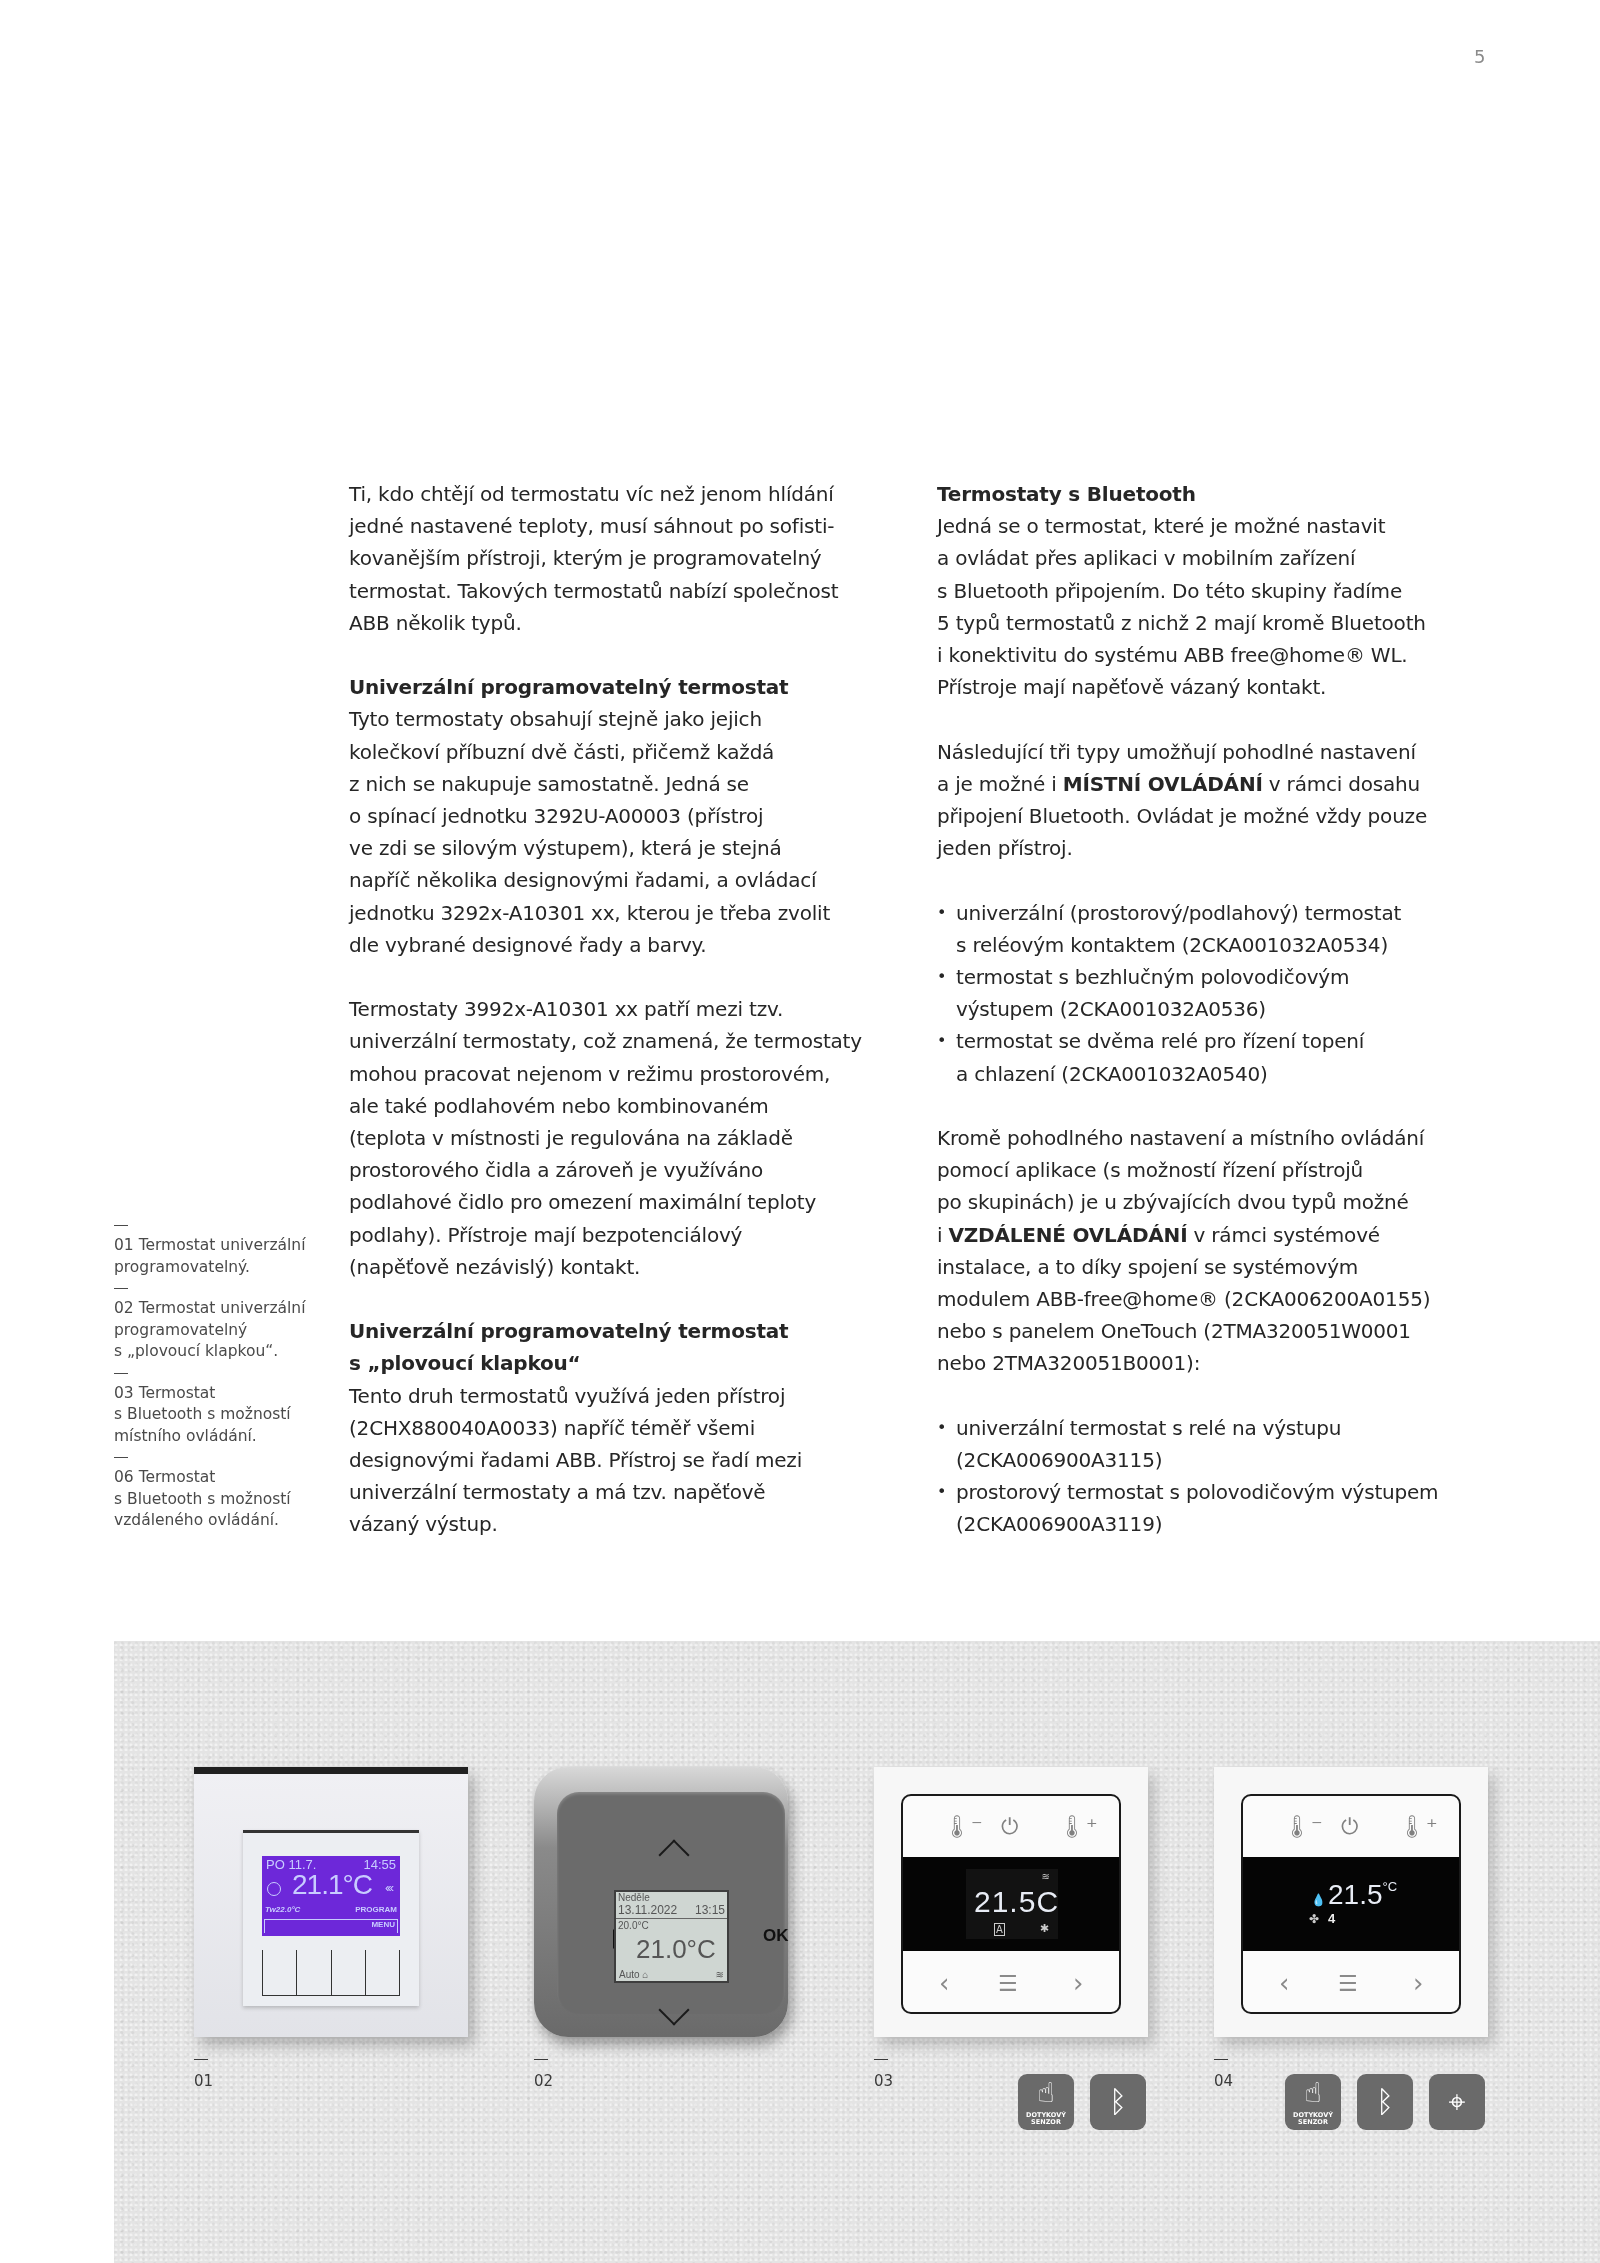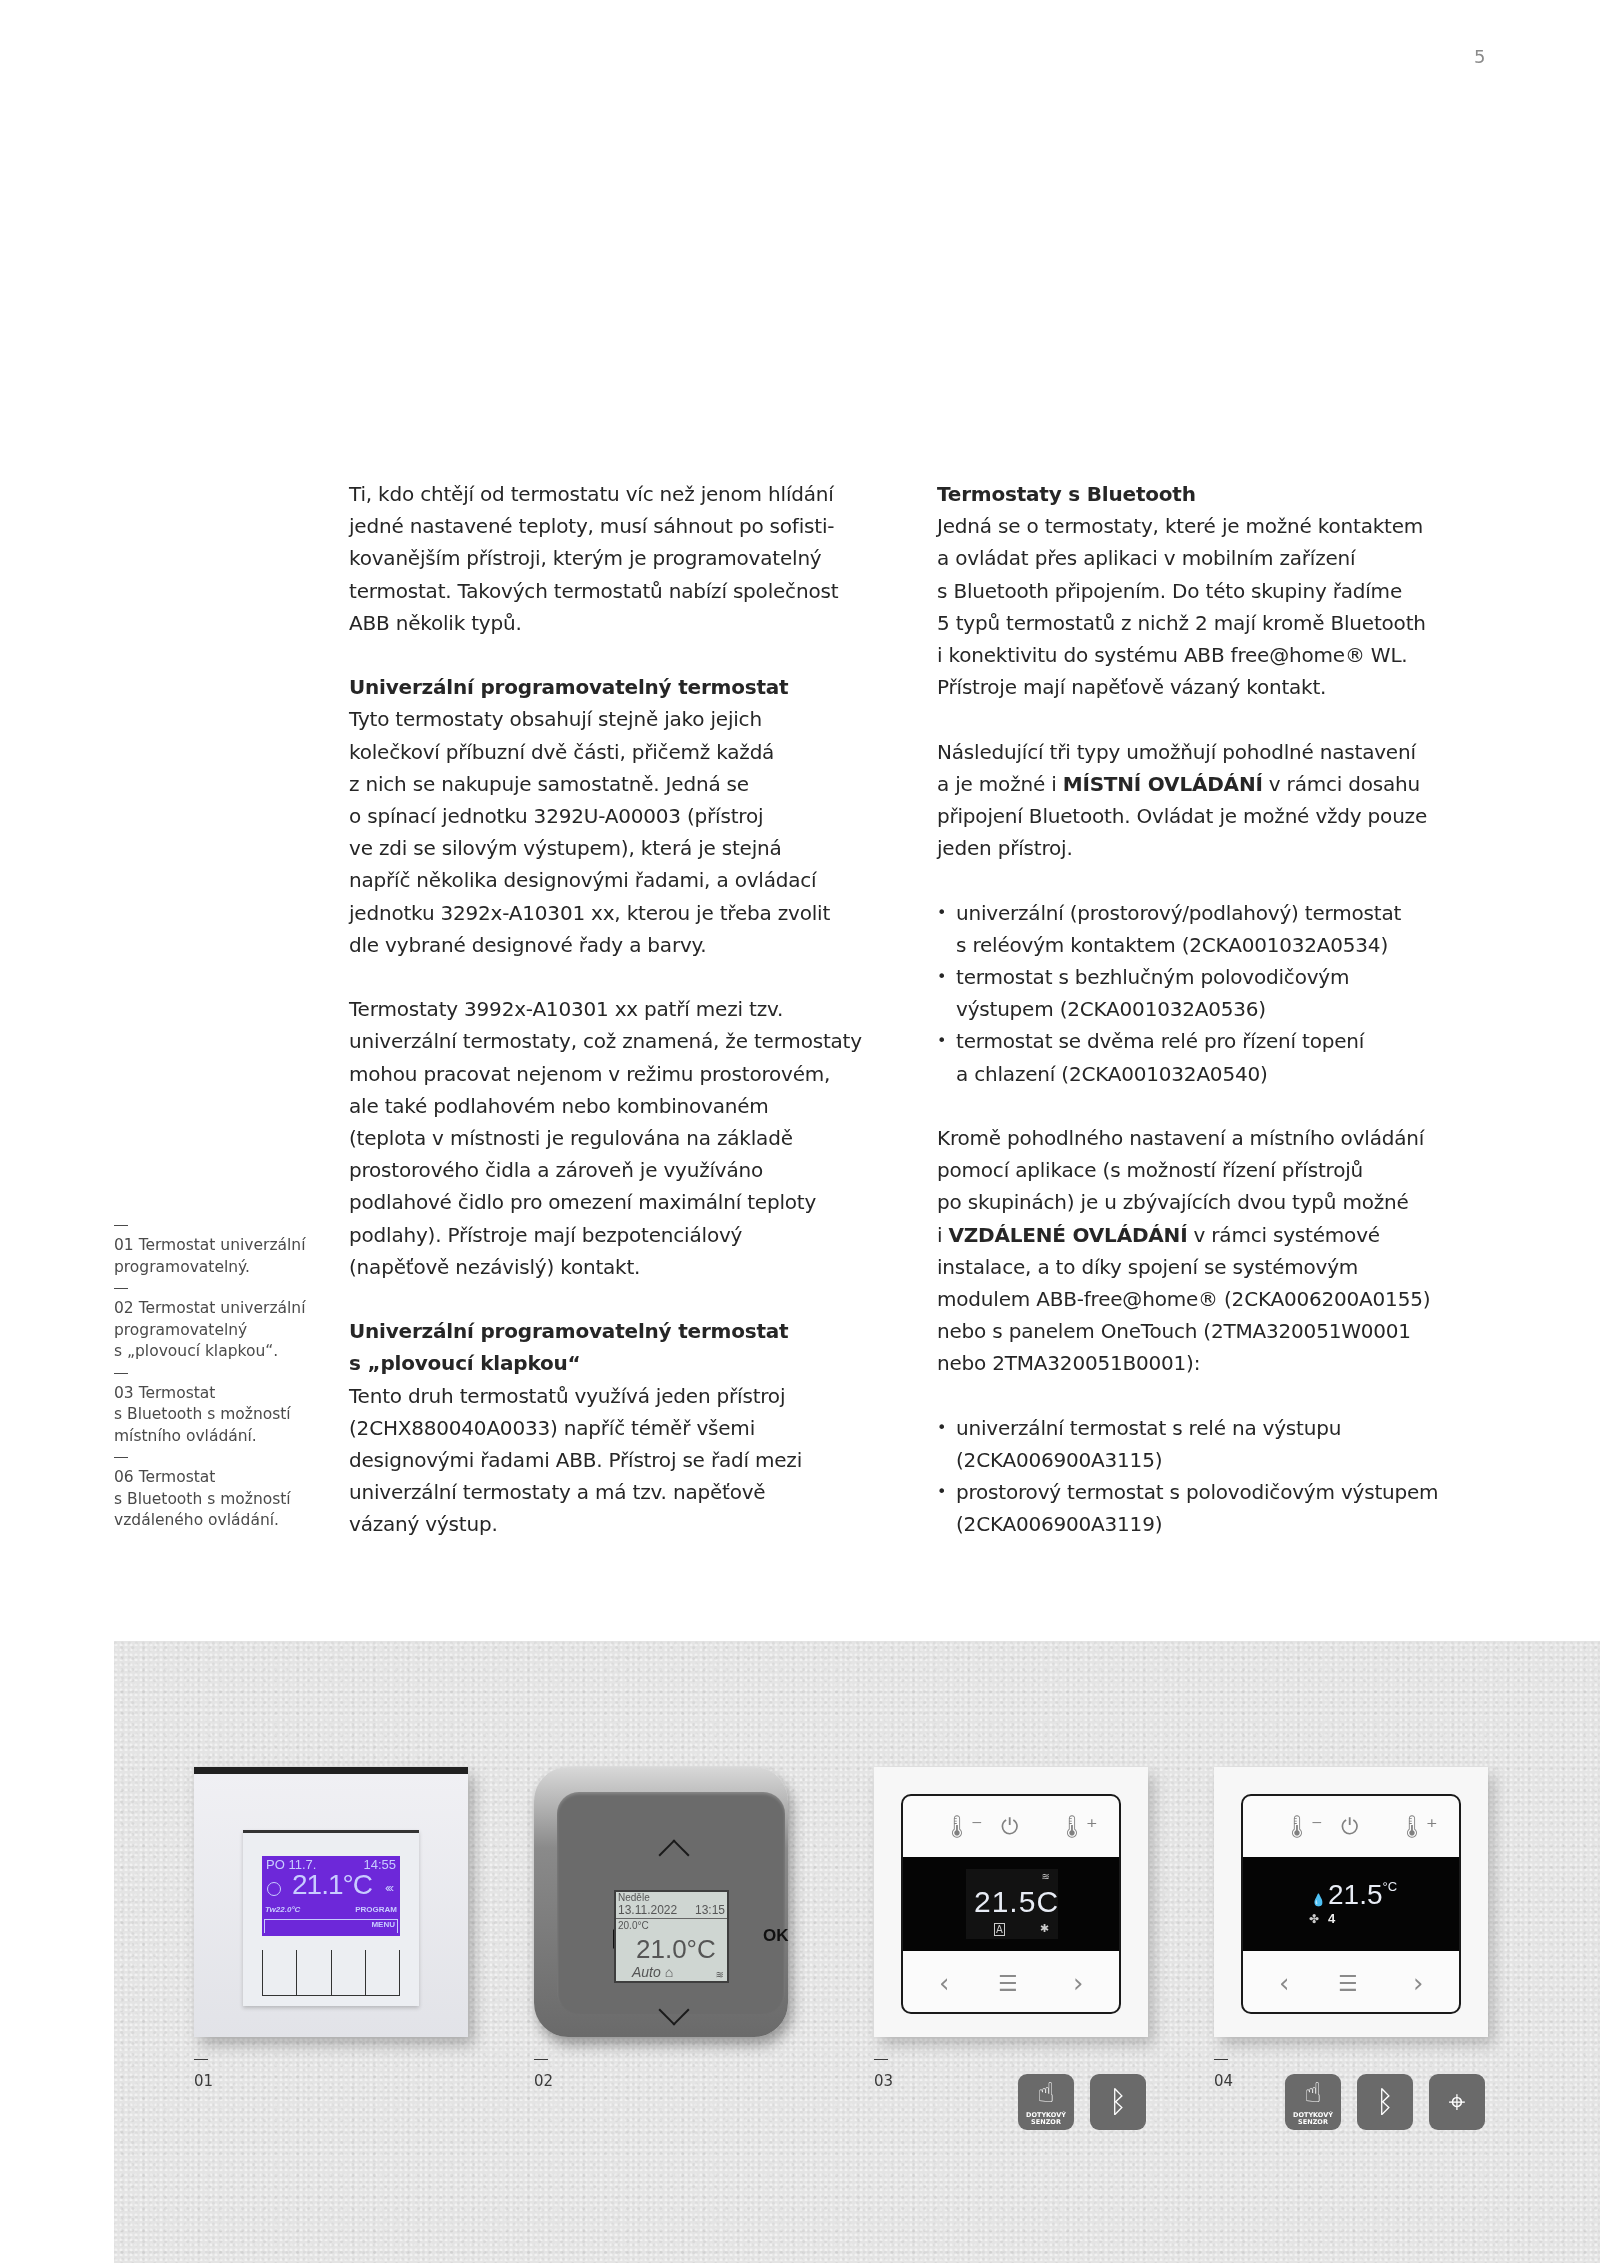--- a/index.html
+++ b/index.html
@@ -62,21 +62,21 @@
   .d2 .inner { position: absolute; left: 23px; top: 25px; width: 228px; height: 222px; border-radius: 22px; background: #6b6b6b;
                box-shadow: inset 0 2px 3px rgba(255,255,255,0.2); }
   .d2 .lcd { position: absolute; left: 57px; top: 98px; width: 115px; height: 93px; background: #cfd6d2; border: 2px solid #3e3e3e;
              color: #555; font-family: "Liberation Sans", sans-serif; }
   .d2 .lcd .day { position: absolute; left: 2px; top: 0; font-size: 10px; }
   .d2 .lcd .date { position: absolute; left: 2px; top: 11px; font-size: 12px; }
   .d2 .lcd .time { position: absolute; right: 2px; top: 11px; font-size: 12px; }
   .d2 .lcd .sep { position: absolute; left: 0; right: 0; top: 26px; height: 1px; background: #666; }
   .d2 .lcd .set { position: absolute; left: 2px; top: 28px; font-size: 10px; }
   .d2 .lcd .temp { position: absolute; left: 20px; top: 42px; font-size: 26px; color: #555; }
-  .d2 .lcd .mode { position: absolute; left: 16px; bottom: 1px; font-size: 14px; font-style: italic; }
+  .d2 .lcd .mode { position: absolute; left: 3px; bottom: 1px; font-size: 10px; }
   .d2 .lcd .heat { position: absolute; right: 3px; bottom: 1px; font-size: 10px; }
   .d2 .arrow-up, .d2 .arrow-down { position: absolute; left: 106px; width: 22px; height: 22px; border-left: 2px solid #1a1a1a; border-top: 2px solid #1a1a1a; }
   .d2 .arrow-up { top: 52px; transform: rotate(45deg); }
   .d2 .arrow-down { top: 207px; transform: rotate(225deg); }
   .d2 .play { position: absolute; left: 56px; top: 137px; width: 0; height: 0; border-left: 10px solid #111; border-top: 10px solid transparent; border-bottom: 10px solid transparent; }
   .d2 .ok { position: absolute; left: 206px; top: 134px; font-size: 17px; font-weight: bold; color: #111; font-family: "Liberation Sans", sans-serif; }
 
   
   .d34 { top: 1767px; width: 274px; height: 270px; background: #f7f7f7; box-shadow: 6px 8px 14px rgba(0,0,0,0.2); }
   .d3 { left: 874px; }
@@ -147,21 +147,21 @@
     <span class="ln">(2CHX880040A0033) napříč téměř všemi</span>
     <span class="ln">designovými řadami ABB. Přístroj se řadí mezi</span>
     <span class="ln">univerzální termostaty a má tzv. napěťově</span>
     <span class="ln">vázaný výstup.</span>
   </p>
 </div>
 
 <div class="col right">
   <p>
     <span class="heading">Termostaty s Bluetooth</span>
-    <span class="ln">Jedná se o termostaty, které je možné kontaktem</span>
+    <span class="ln">Jedná se o termostat, které je možné nastavit</span>
     <span class="ln">a ovládat přes aplikaci v mobilním zařízení</span>
     <span class="ln">s Bluetooth připojením. Do této skupiny řadíme</span>
     <span class="ln">5 typů termostatů z nichž 2 mají kromě Bluetooth</span>
     <span class="ln">i konektivitu do systému ABB free@home® WL.</span>
     <span class="ln">Přístroje mají napěťově vázaný kontakt.</span>
   </p>
   <p>
     <span class="ln">Následující tři typy umožňují pohodlné nastavení</span>
     <span class="ln"><span>a je možné i </span><b>MÍSTNÍ OVLÁDÁNÍ</b><span> v rámci dosahu</span></span>
     <span class="ln">připojení Bluetooth. Ovládat je možné vždy pouze</span>

